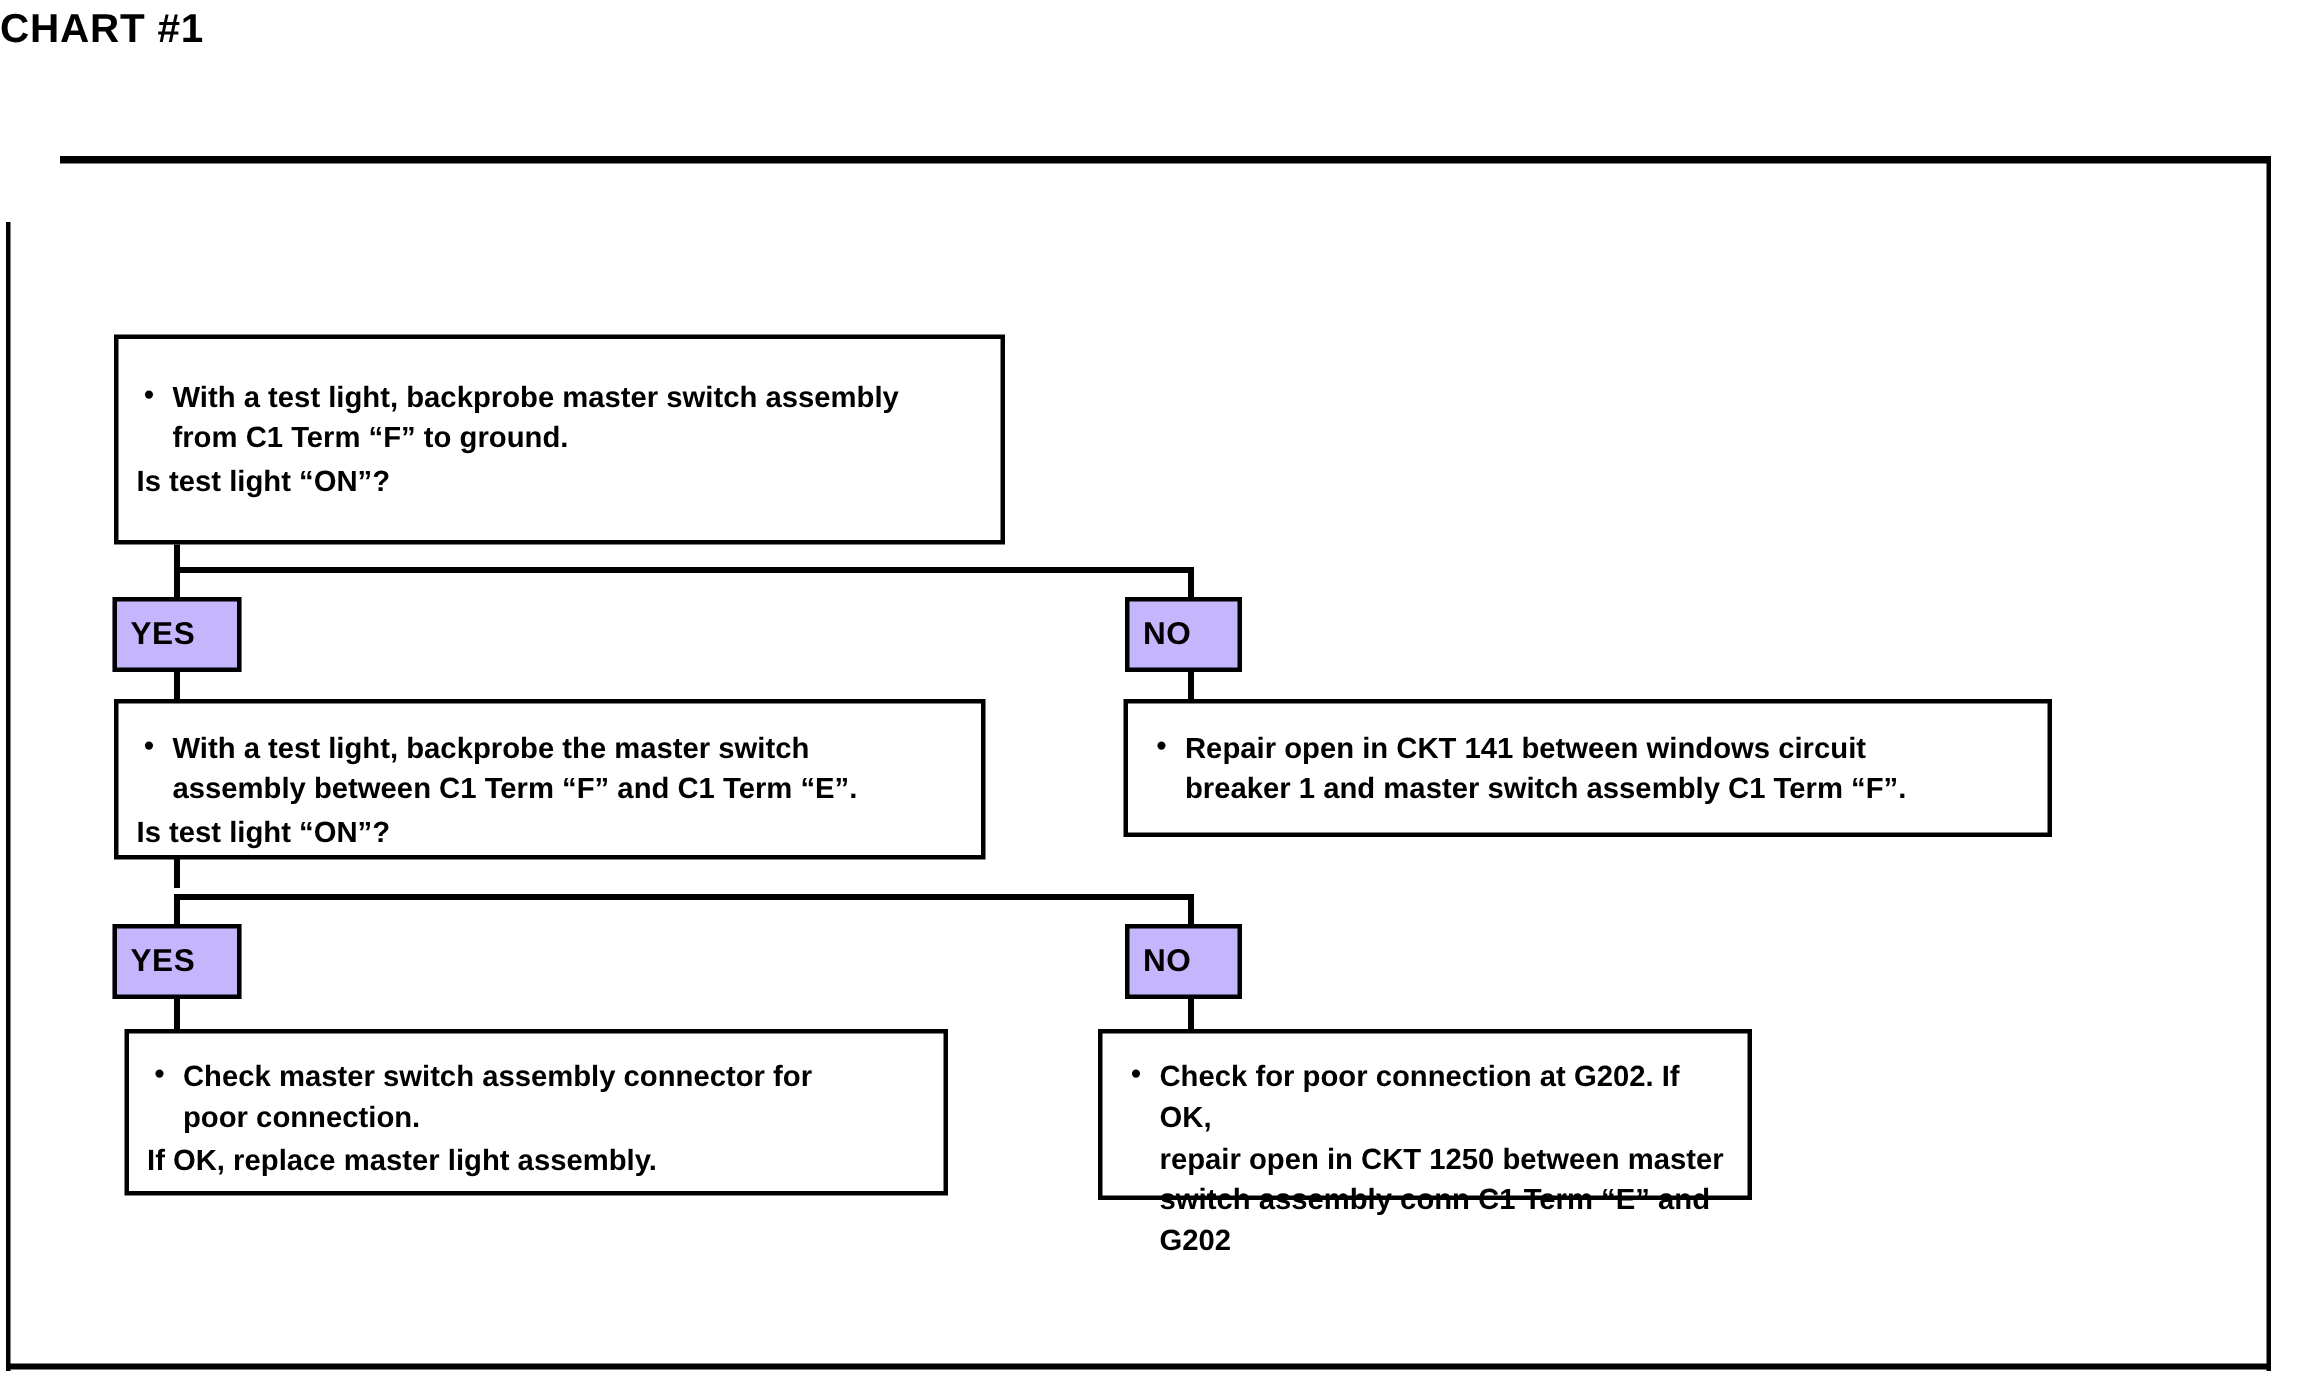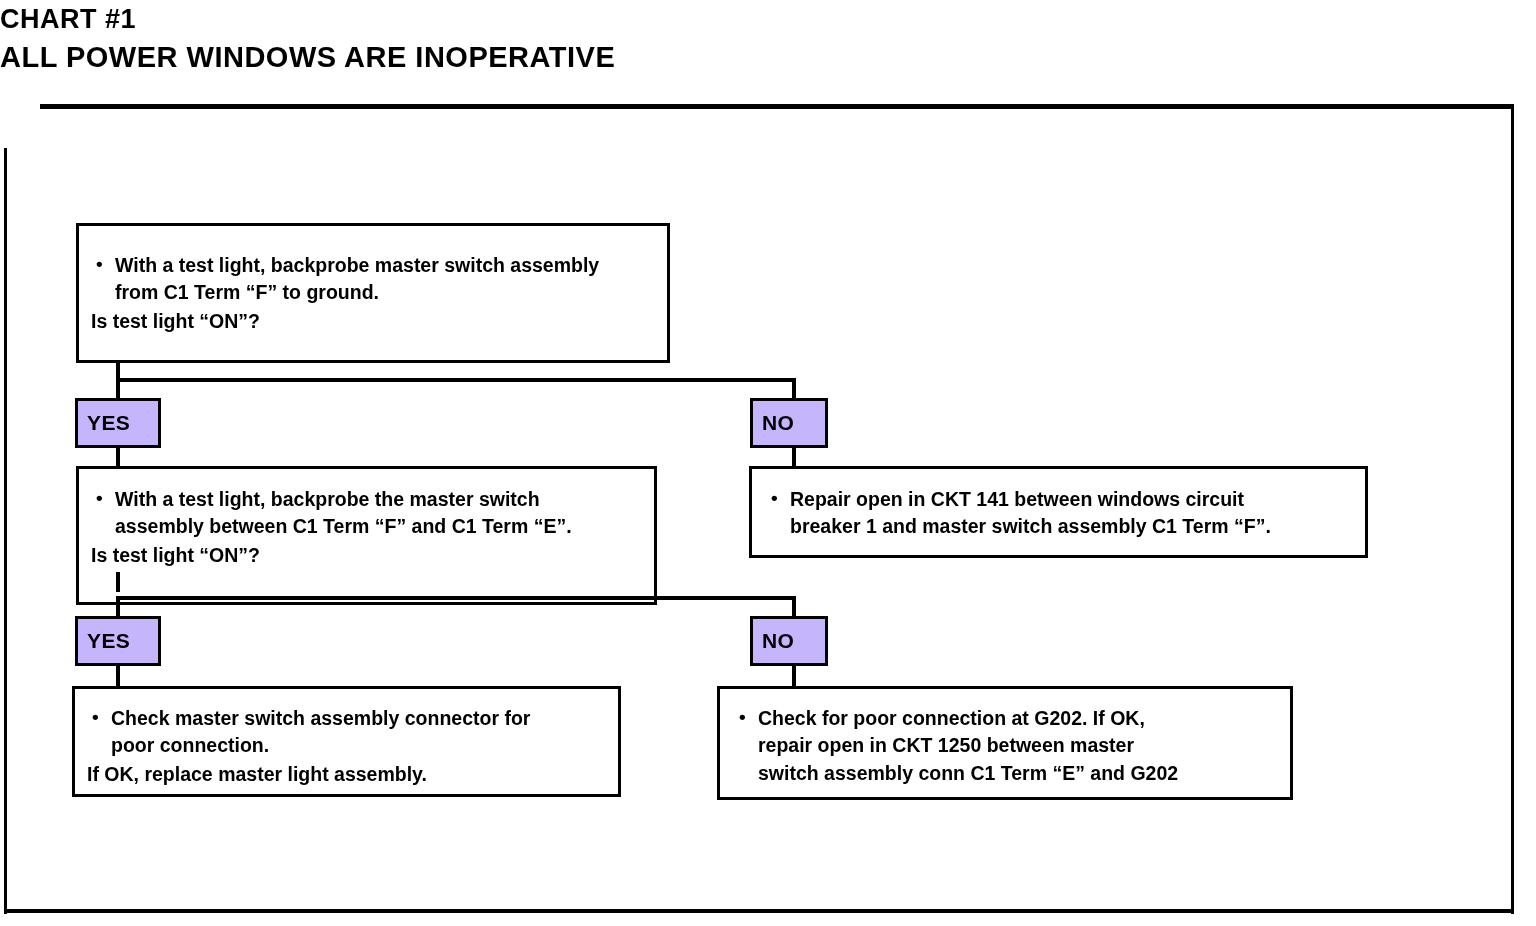--- a/index.html
+++ b/index.html
@@ -128,21 +128,20 @@
     background: #000000;
   }
 </style>
 </head>
 <body>
 
 <div id="page">
 
   <div class="title-block">
     <div class="title-line title-line-1">CHART #1</div>
-    <div class="title-line title-line-2">ALL POWER WINDOWS ARE INOPERATIVE</div>
   </div>
 
   <div class="frame-top-rule"></div>
   <div class="frame-left"></div>
   <div class="frame-right"></div>
   <div class="frame-bottom"></div>
 
   <div class="box" style="left:76px; top:223px; width:594px; height:140px;">
     <div class="box-inner" style="padding:17px 14px 0 12px;">
       <div class="bullet-line" style="margin-top:9px;">With a test light, backprobe master switch assembly
@@ -160,21 +159,21 @@
     <span>YES</span>
   </div>
 
   <div class="label-box" style="left:750px; top:398px; width:78px; height:50px;">
     <span>NO</span>
   </div>
 
   <div class="conn" style="left:116px; top:447px; width:4px; height:22px;"></div>
   <div class="conn" style="left:792px; top:447px; width:4px; height:22px;"></div>
 
-  <div class="box" style="left:76px; top:466px; width:581px; height:139px;">
+  <div class="box" style="left:76px; top:466px; width:581px; height:107px;">
     <div class="box-inner" style="padding:17px 14px 0 12px;">
       <div class="bullet-line">With a test light, backprobe the master switch
 assembly between C1 Term “F” and C1 Term “E”.</div>
       <div class="plain-line" style="margin-top:1px;">Is test light “ON”?</div>
     </div>
   </div>
 
   <div class="box" style="left:749px; top:466px; width:619px; height:92px;">
     <div class="box-inner" style="padding:17px 14px 0 14px;">
       <div class="bullet-line">Repair open in CKT 141 between windows circuit
@@ -191,29 +190,29 @@
     <span>YES</span>
   </div>
 
   <div class="label-box" style="left:750px; top:616px; width:78px; height:50px;">
     <span>NO</span>
   </div>
 
   <div class="conn" style="left:116px; top:665px; width:4px; height:22px;"></div>
   <div class="conn" style="left:792px; top:665px; width:4px; height:22px;"></div>
 
-  <div class="box" style="left:72px; top:686px; width:549px; height:111px;">
+  <div class="box" style="left:83px; top:686px; width:549px; height:111px;">
     <div class="box-inner" style="padding:16px 14px 0 12px;">
       <div class="bullet-line">Check master switch assembly connector for
 poor connection.</div>
       <div class="plain-line" style="margin-top:1px;">If OK, replace master light assembly.</div>
     </div>
   </div>
 
-  <div class="box" style="left:717px; top:686px; width:576px; height:114px;">
+  <div class="box" style="left:732px; top:686px; width:436px; height:114px;">
     <div class="box-inner" style="padding:16px 12px 0 14px;">
       <div class="bullet-line">Check for poor connection at G202. If OK,
 repair open in CKT 1250 between master
 switch assembly conn C1 Term “E” and G202</div>
     </div>
   </div>
 
 </div>
 
 </body></html>

